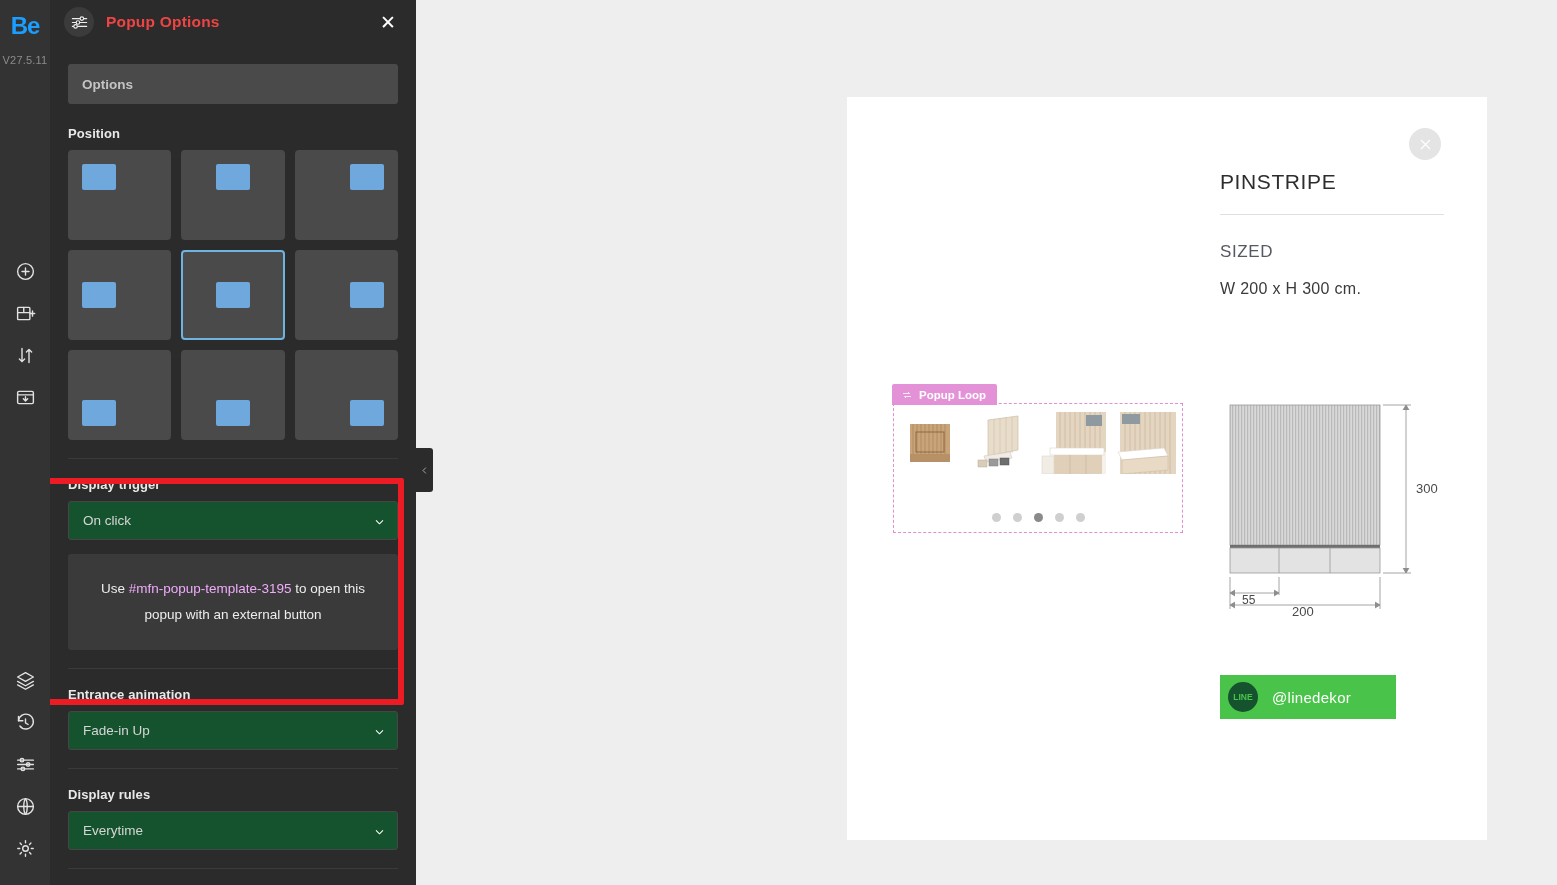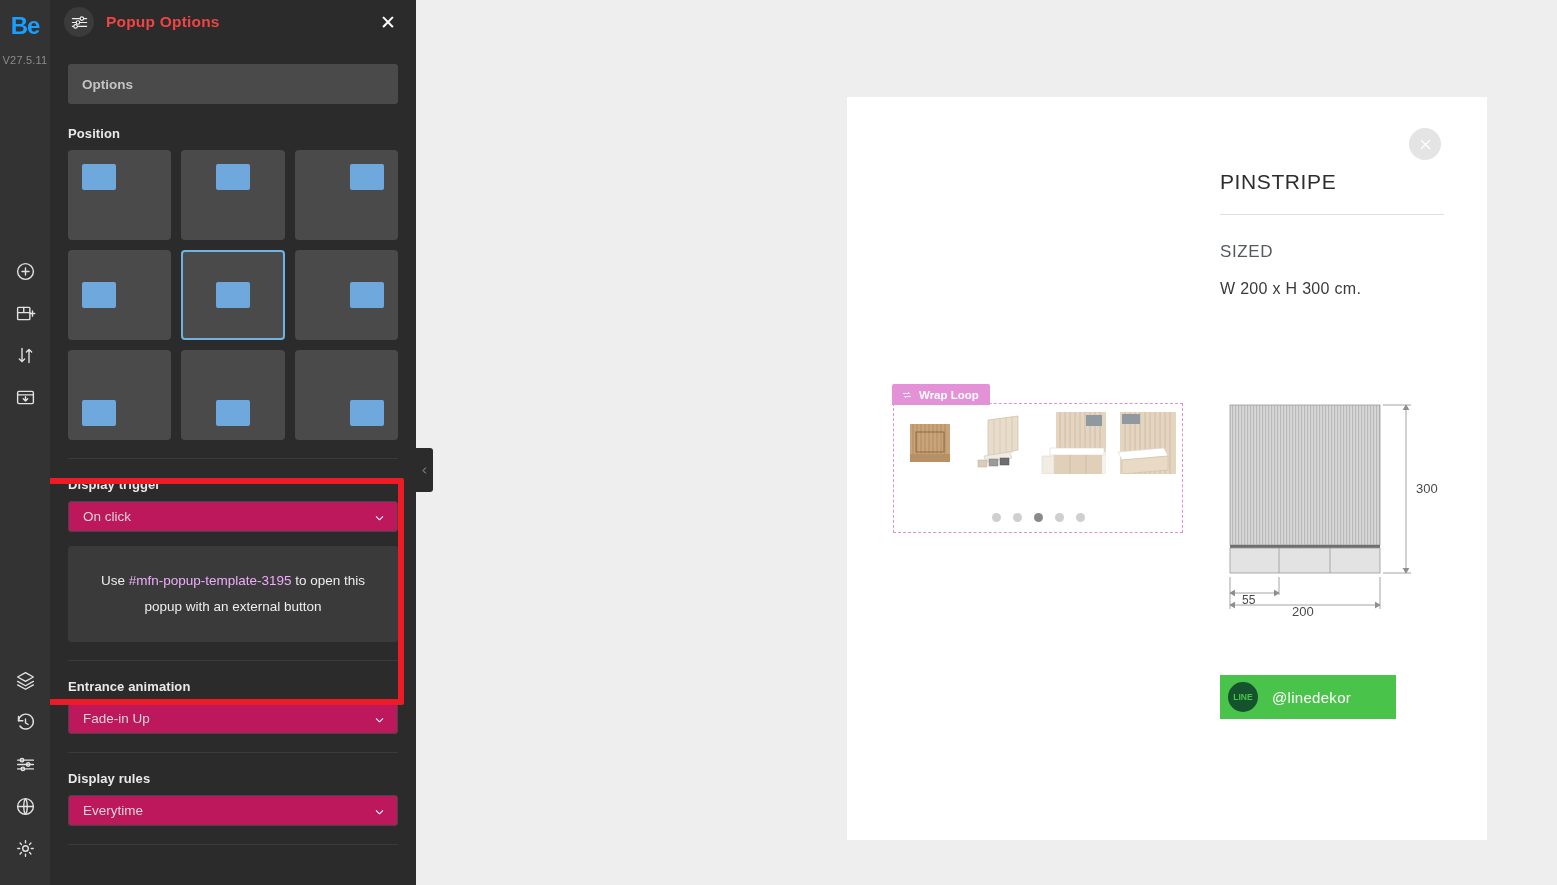--- a/index.html
+++ b/index.html
@@ -103,22 +103,22 @@
   .pc-tr { align-items: flex-start; justify-content: flex-end; }
   .pc-ml { align-items: center; justify-content: flex-start; }
   .pc-mc { align-items: center; justify-content: center; }
   .pc-mr { align-items: center; justify-content: flex-end; }
   .pc-bl { align-items: flex-end; justify-content: flex-start; }
   .pc-bc { align-items: flex-end; justify-content: center; }
   .pc-br { align-items: flex-end; justify-content: flex-end; }
 
   
   .select {
-    position: relative; height: 31px;
-    background: #be185d; border: 1px solid #464646; border-radius: 3px;
+    position: relative; height: 39px;
+    background: #14532d; border: 1px solid #464646; border-radius: 3px;
     display: flex; align-items: center; padding: 0 46px 0 14px;
     color: #d6d6d6; font-size: 13.5px; cursor: pointer;
   }
   .select .chev {
     position: absolute; right: 12px; top: 50%; transform: translateY(-50%);
     width: 11px; height: 11px;
   }
   .select .chev svg { width: 11px; height: 11px; stroke: #ffffff; fill: none;
                       stroke-width: 2.2; stroke-linecap: round; stroke-linejoin: round; }
 
@@ -338,21 +338,21 @@
       <div class="line-btn">
         <div class="line-badge">LINE</div>
         <div class="line-text">@linedekor</div>
       </div>
 
       <div class="gallery">
         <div class="wrap-badge">
           <svg viewBox="0 0 24 24">
               <path d="M4 9h13l-3-3M20 15H7l3 3"></path>
             </svg>
-          <span>Wrap Loop</span>
+          <span>Popup Loop</span>
         </div>
 
         <div class="thumbs">
           <div class="thumb">
             <svg viewBox="0 0 66 62" width="66" height="62">
               <rect width="66" height="62" fill="#ffffff"></rect>
               <g transform="translate(10,12)">
                 <rect width="40" height="38" fill="#c9a478"></rect>
                 <g stroke="#a8825a" stroke-width="0.7">
                   <path d="M3 0v38M7 0v38M11 0v38M15 0v38M19 0v38M23 0v38M27 0v38M31 0v38M35 0v38"></path>

